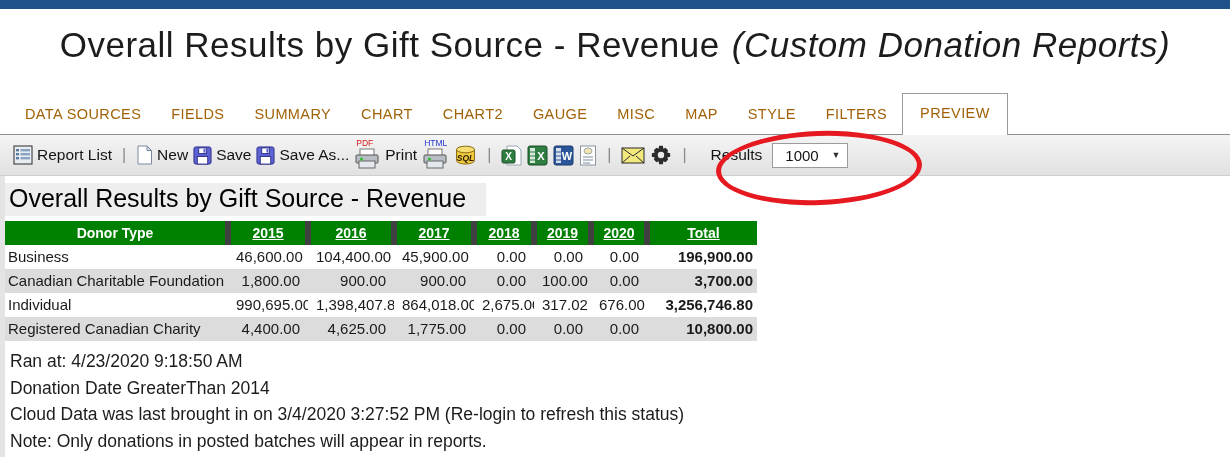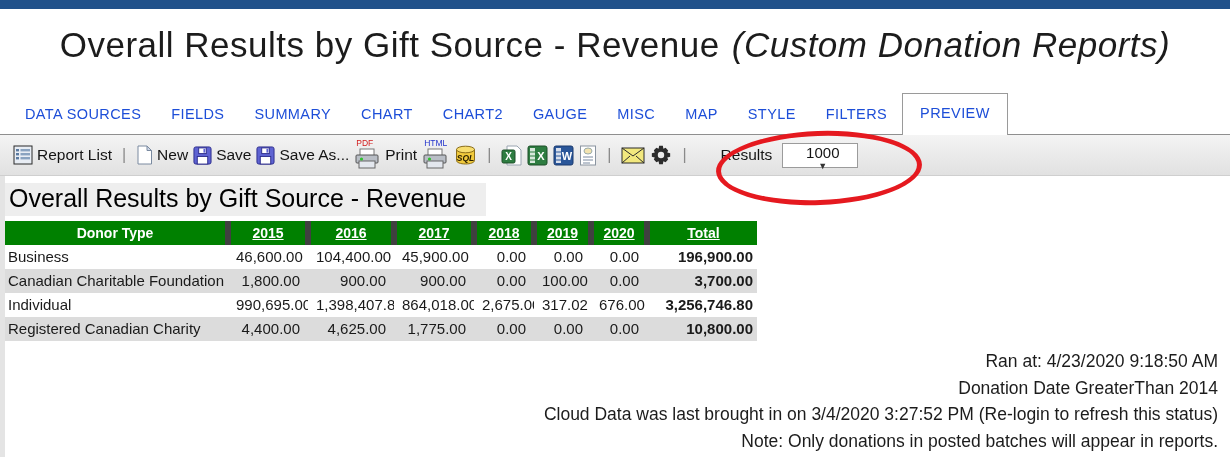--- a/index.html
+++ b/index.html
@@ -6,61 +6,61 @@
   html,body { width:1230px; height:476px; background:#fff; overflow:hidden;
     font-family:"Liberation Sans", sans-serif; color:#1a1a1a; }
   .topbar { height:9px; background:#21518a; }
   .page-title { text-align:center; margin-top:16px; height:62px;
     font-size:35px; font-weight:300; color:#1c1c1c; letter-spacing:.5px; white-space:nowrap; }
   .page-title .italic { font-style:italic; margin-left:12px; }
 
   
   .tabs { display:flex; align-items:flex-end; padding-left:10px; margin-top:6px;
     border-bottom:1px solid #8f8f8f; position:relative; }
-  .tab { padding:10px 15px 12px; font-size:14.5px; color:#1d4ed8; letter-spacing:.4px;
+  .tab { padding:10px 15px 12px; font-size:14.5px; color:#a16207; letter-spacing:.4px;
     white-space:nowrap; cursor:pointer; }
   .tab.active { background:#fff; border:1px solid #9a9a9a; border-bottom:none;
     margin-bottom:-1px; padding:11px 17px 14px; position:relative; z-index:2; }
 
   
   .toolbar { height:41px; display:flex; align-items:center; gap:5px;
     padding-left:13px; background:linear-gradient(#f4f4f4,#e1e1e1);
     border-bottom:1px solid #cfcfcf; font-size:15.5px; color:#141414; }
   .tool { display:flex; align-items:center; gap:4px; cursor:pointer; white-space:nowrap; }
   .sep { color:#8a8a8a; padding:0 5px; font-size:16px; }
   .icon { display:inline-flex; align-items:center; justify-content:center;text-align:right; }
   .printwrap { position:relative; width:27px; height:30px; }
   .printwrap svg { position:absolute; left:0; bottom:1px; }
   .badge { position:absolute; top:-2px; left:2px; font-size:8.5px; font-weight:normal;
     font-family:"Liberation Sans",sans-serif; letter-spacing:0; }
   .badge.pdf { color:#d11a1a; }
   .badge.html { color:#2233cc; }
-  .results-group { display:flex; align-items:center; gap:10px; margin-left:24px; }
+  .results-group { display:flex; align-items:center; gap:10px; margin-left:14px; }
   .results-select { width:76px; height:25px; background:#fff; border:1px solid #9b9b9b;
     display:flex; align-items:center; justify-content:space-between;
-    padding:0 7px 0 12px; font-size:15px; cursor:pointer;flex-direction:column; }
+    padding:0 7px 0 12px; font-size:15px; cursor:pointer; }
   .results-select .arrow { font-size:9px; color:#333; }
 
   
   .content { position:relative; }
   .left-edge { position:absolute; left:0; top:0; width:5px; height:281px; background:#e4e4e4; }
   .report-heading { display:inline-block; background:#eeeeee; margin:7px 0 5px 5px;
     padding:1px 20px 3px 4px; font-size:25px; color:#000; white-space:nowrap; }
   table { border-collapse:collapse; margin-left:5px; table-layout:fixed; width:752px;
     font-size:15px; }
   col.c0{width:223px} col.c1{width:80px} col.c2{width:86px} col.c3{width:80px}
   col.c4{width:60px} col.c5{width:57px} col.c6{width:56px} col.c7{width:110px}
   th { background:#008000; color:#fff; font-size:14px; font-weight:600;
     padding:4px 2px; text-align:center; }
   th + th { border-left:6px solid #404040;text-decoration:underline; }
   td { padding:3px 8px 4px; text-align:right; white-space:nowrap; overflow:hidden; }
   td.name { text-align:left; padding-left:3px; }
   td.total { font-weight:bold; padding-right:4px; }
   tr.shade td { background:#dcdcdc; }
-  .footer { margin:7px 12px 0 10px; font-size:17.5px; color:#1c1c1c;text-align:right; }
+  .footer { margin:7px 12px 0 10px; font-size:17.5px; color:#1c1c1c; }
   .footer div { line-height:26.5px; }
 
   
   .annotation { position:absolute; left:716px; top:131px; width:206px; height:74px;
     border:5px solid #e5191f; border-radius:50%; transform:rotate(-2deg);
     pointer-events:none; z-index:5; }
 </style>
 </head>
 <body>
 

